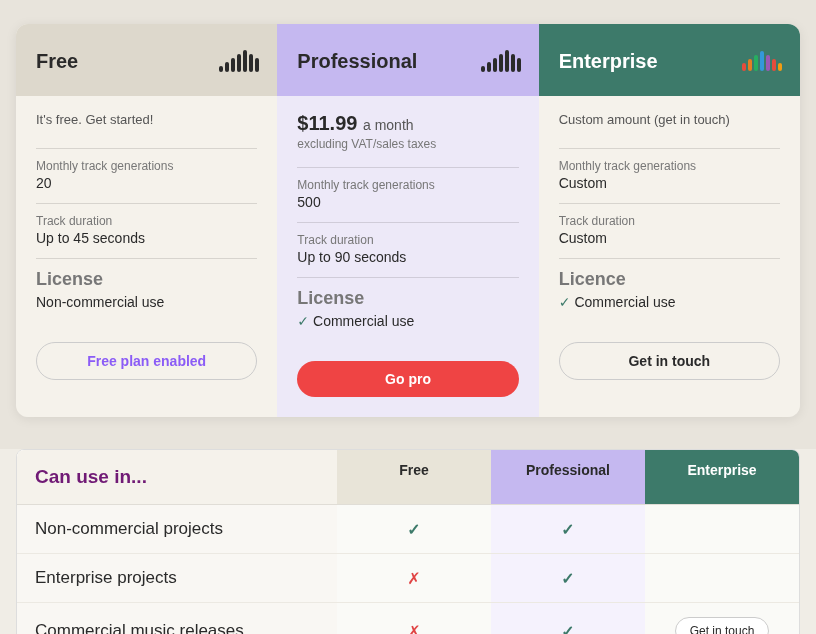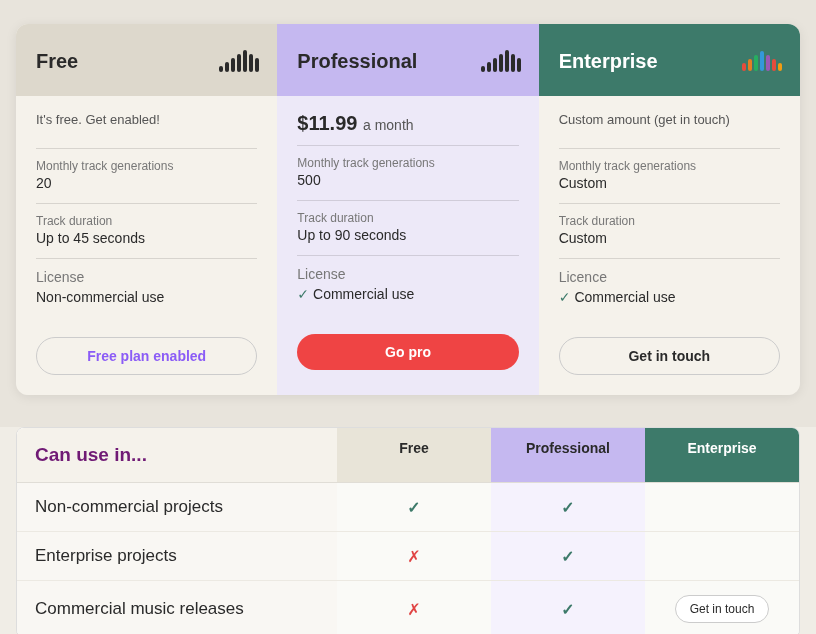--- a/index.html
+++ b/index.html
@@ -151,23 +151,24 @@
       font-size: 14px;
       font-weight: 500;
       color: #2a2a2a;
     }
 
     .plan-license {
       margin-bottom: 16px;
     }
 
     .license-label {
-      font-size: 14px;
+      font-size: 18px;
       color: #777;
       margin-bottom: 4px;
+      font-weight: bold;
     }
 
     .license-value {
       display: flex;
       align-items: center;
       gap: 4px;
       font-size: 14px;
       font-weight: 500;
     }
 
@@ -329,21 +330,21 @@
               <span></span>
               <span></span>
               <span></span>
               <span></span>
               <span></span>
               <span></span>
           </div>
         </div>
       </div>
       <div class="plan-body">
-        <div class="plan-tagline">It's free. Get enabled!</div>
+        <div class="plan-tagline">It's free. Get started!</div>
         <hr class="plan-divider">
         <div class="plan-feature">
           <div class="feature-label">Monthly track generations</div>
           <div class="feature-value">20</div>
         </div>
         <hr class="plan-divider">
         <div class="plan-feature">
           <div class="feature-label">Track duration</div>
           <div class="feature-value">Up to 45 seconds</div>
         </div>
@@ -373,20 +374,21 @@
               <span></span>
               <span></span>
           </div>
         </div>
       </div>
       <div class="plan-body">
         <div class="plan-price-main">
           <span>$11.99</span>
           <span style="font-size:14px; font-weight:400; color:#555;">a month</span>
         </div>
+        <div class="plan-price-sub">excluding VAT/sales taxes</div>
         <hr class="plan-divider">
         <div class="plan-feature">
           <div class="feature-label">Monthly track generations</div>
           <div class="feature-value">500</div>
         </div>
         <hr class="plan-divider">
         <div class="plan-feature">
           <div class="feature-label">Track duration</div>
           <div class="feature-value">Up to 90 seconds</div>
         </div>

